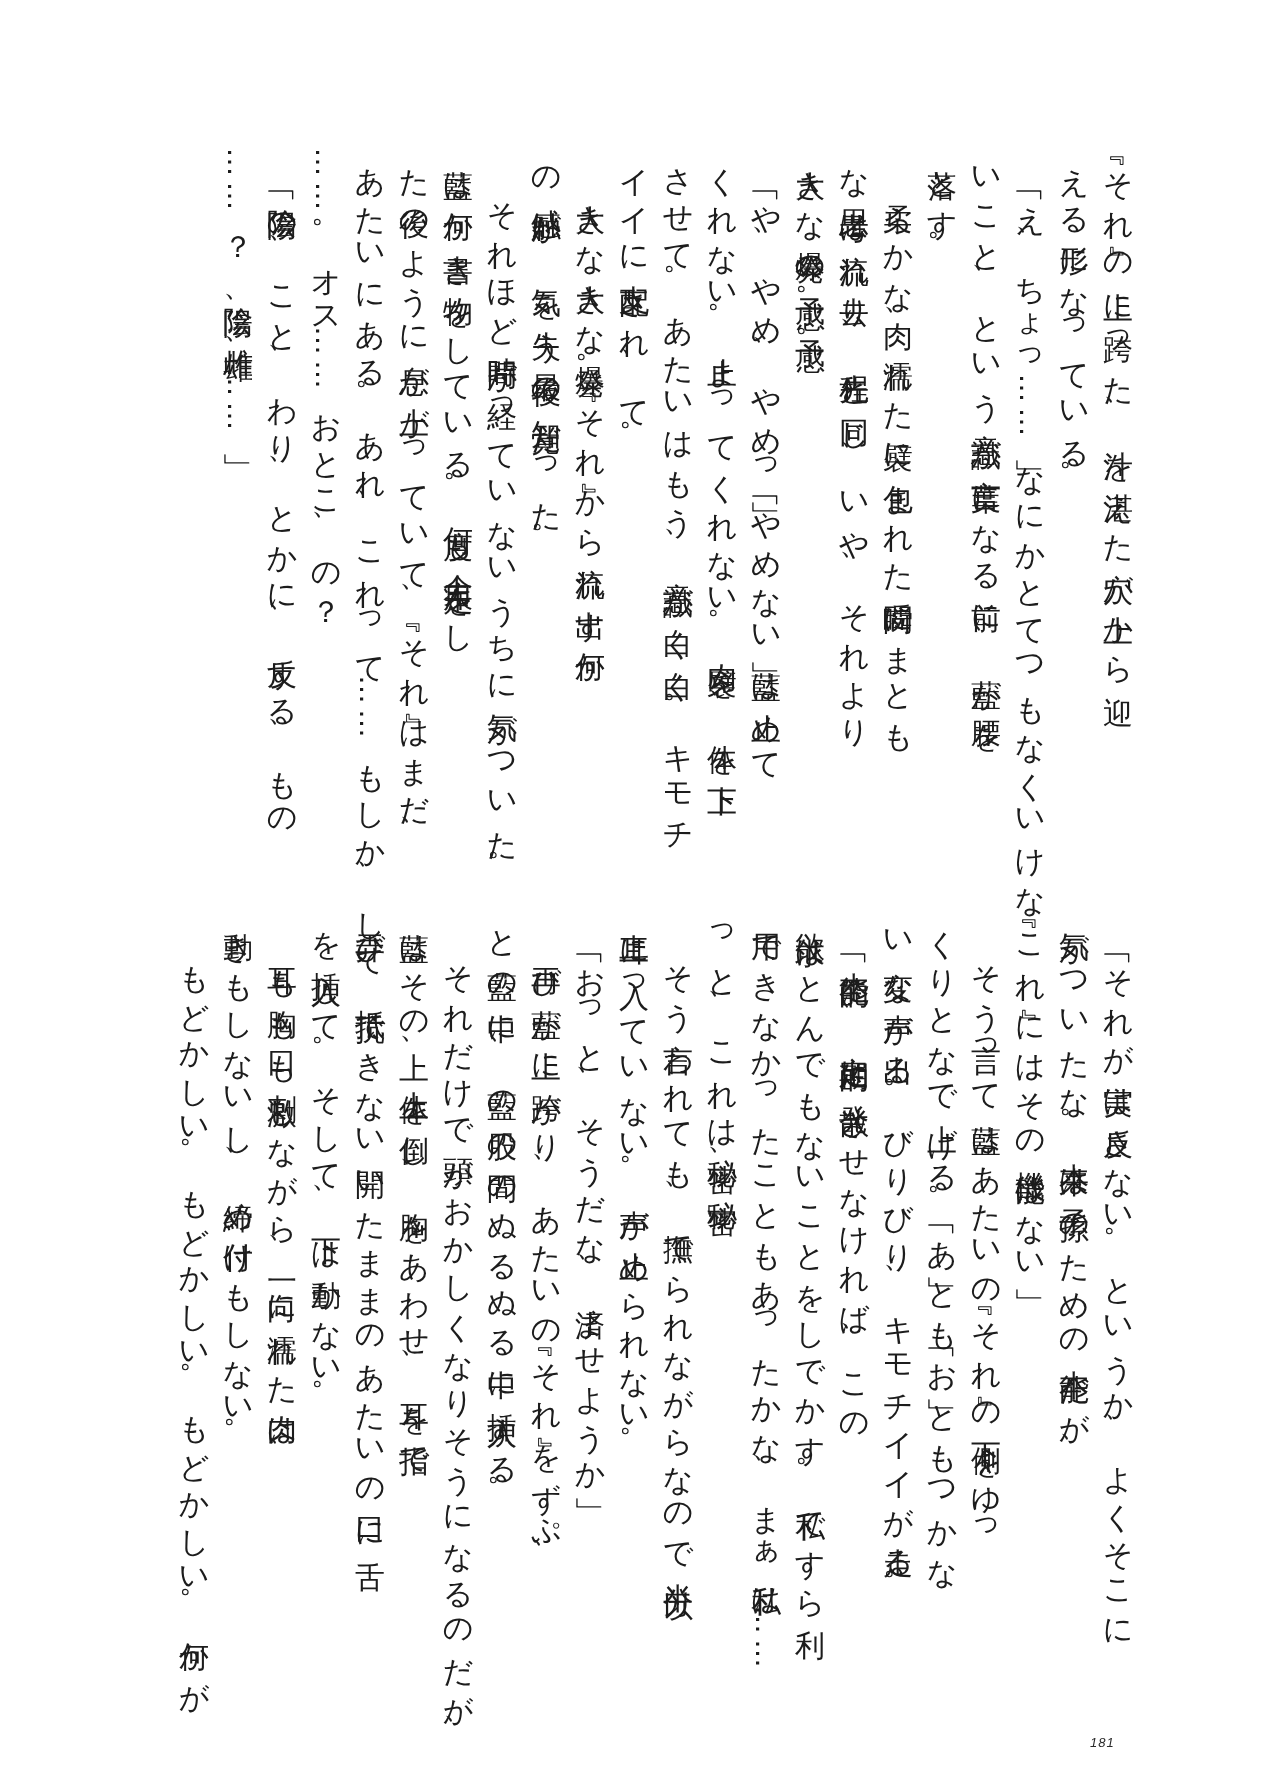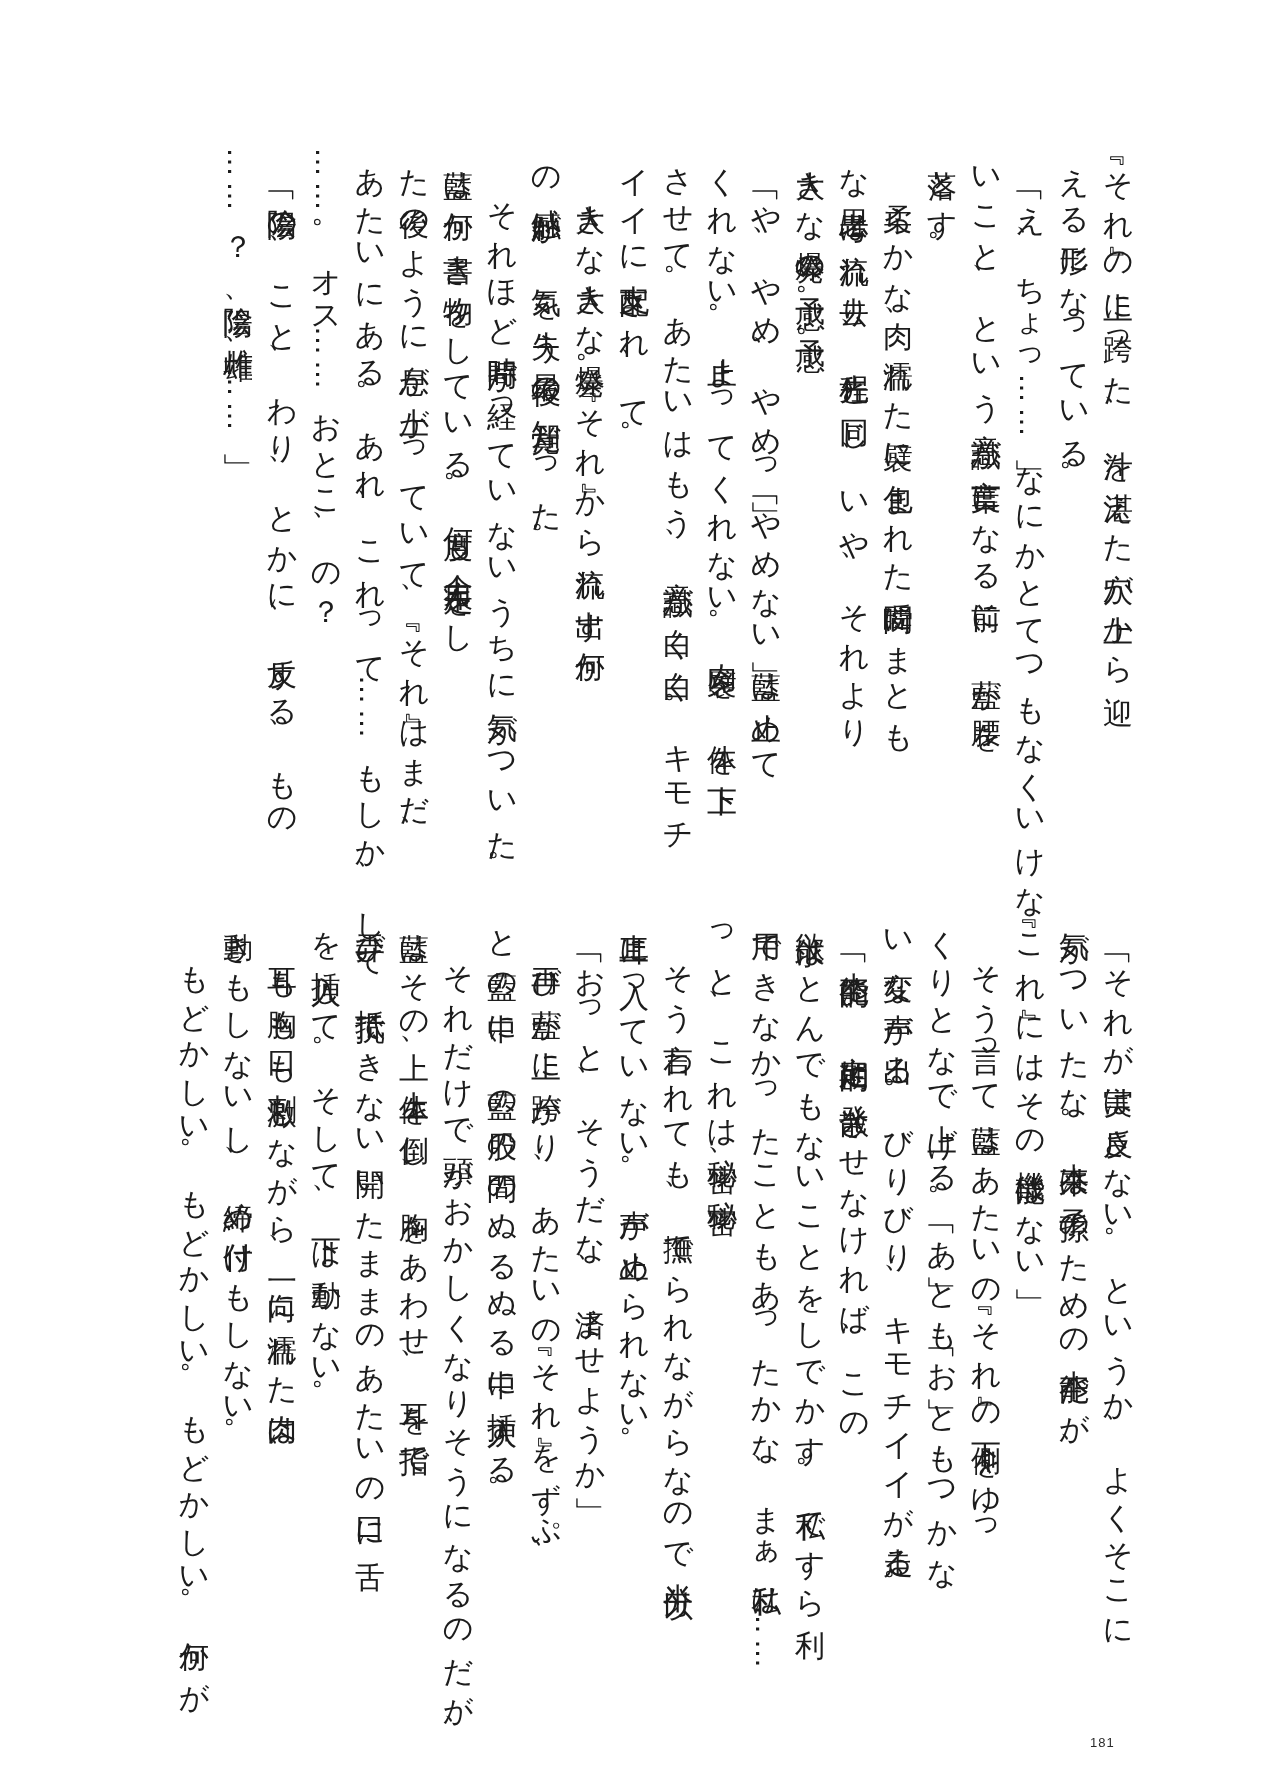--- a/index.html
+++ b/index.html
@@ -29,20 +29,21 @@
   }
   .pagenum {
     position: absolute;
     left: 1090px;
     top: 1735px;
     writing-mode: horizontal-tb;
     font-size: 13px;
     letter-spacing: 1px;
     color: #2a2a2a;
     font-family: "Liberation Sans", sans-serif;
+    font-style: italic;
   }
 </style>
 </head>
 <body>
 
 <div class="page" style="background: rgb(255, 255, 255); color: rgb(28, 28, 28);">
   <div class="vblock top-band" id="top-block">
       <div class="tcol">『それ』の上に跨った、汁を湛えた穴が上から迎</div>
       <div class="tcol">える形になっている。</div>
       <div class="tcol">　「え、ちょっ……」なにかとてつもなくいけな</div>

